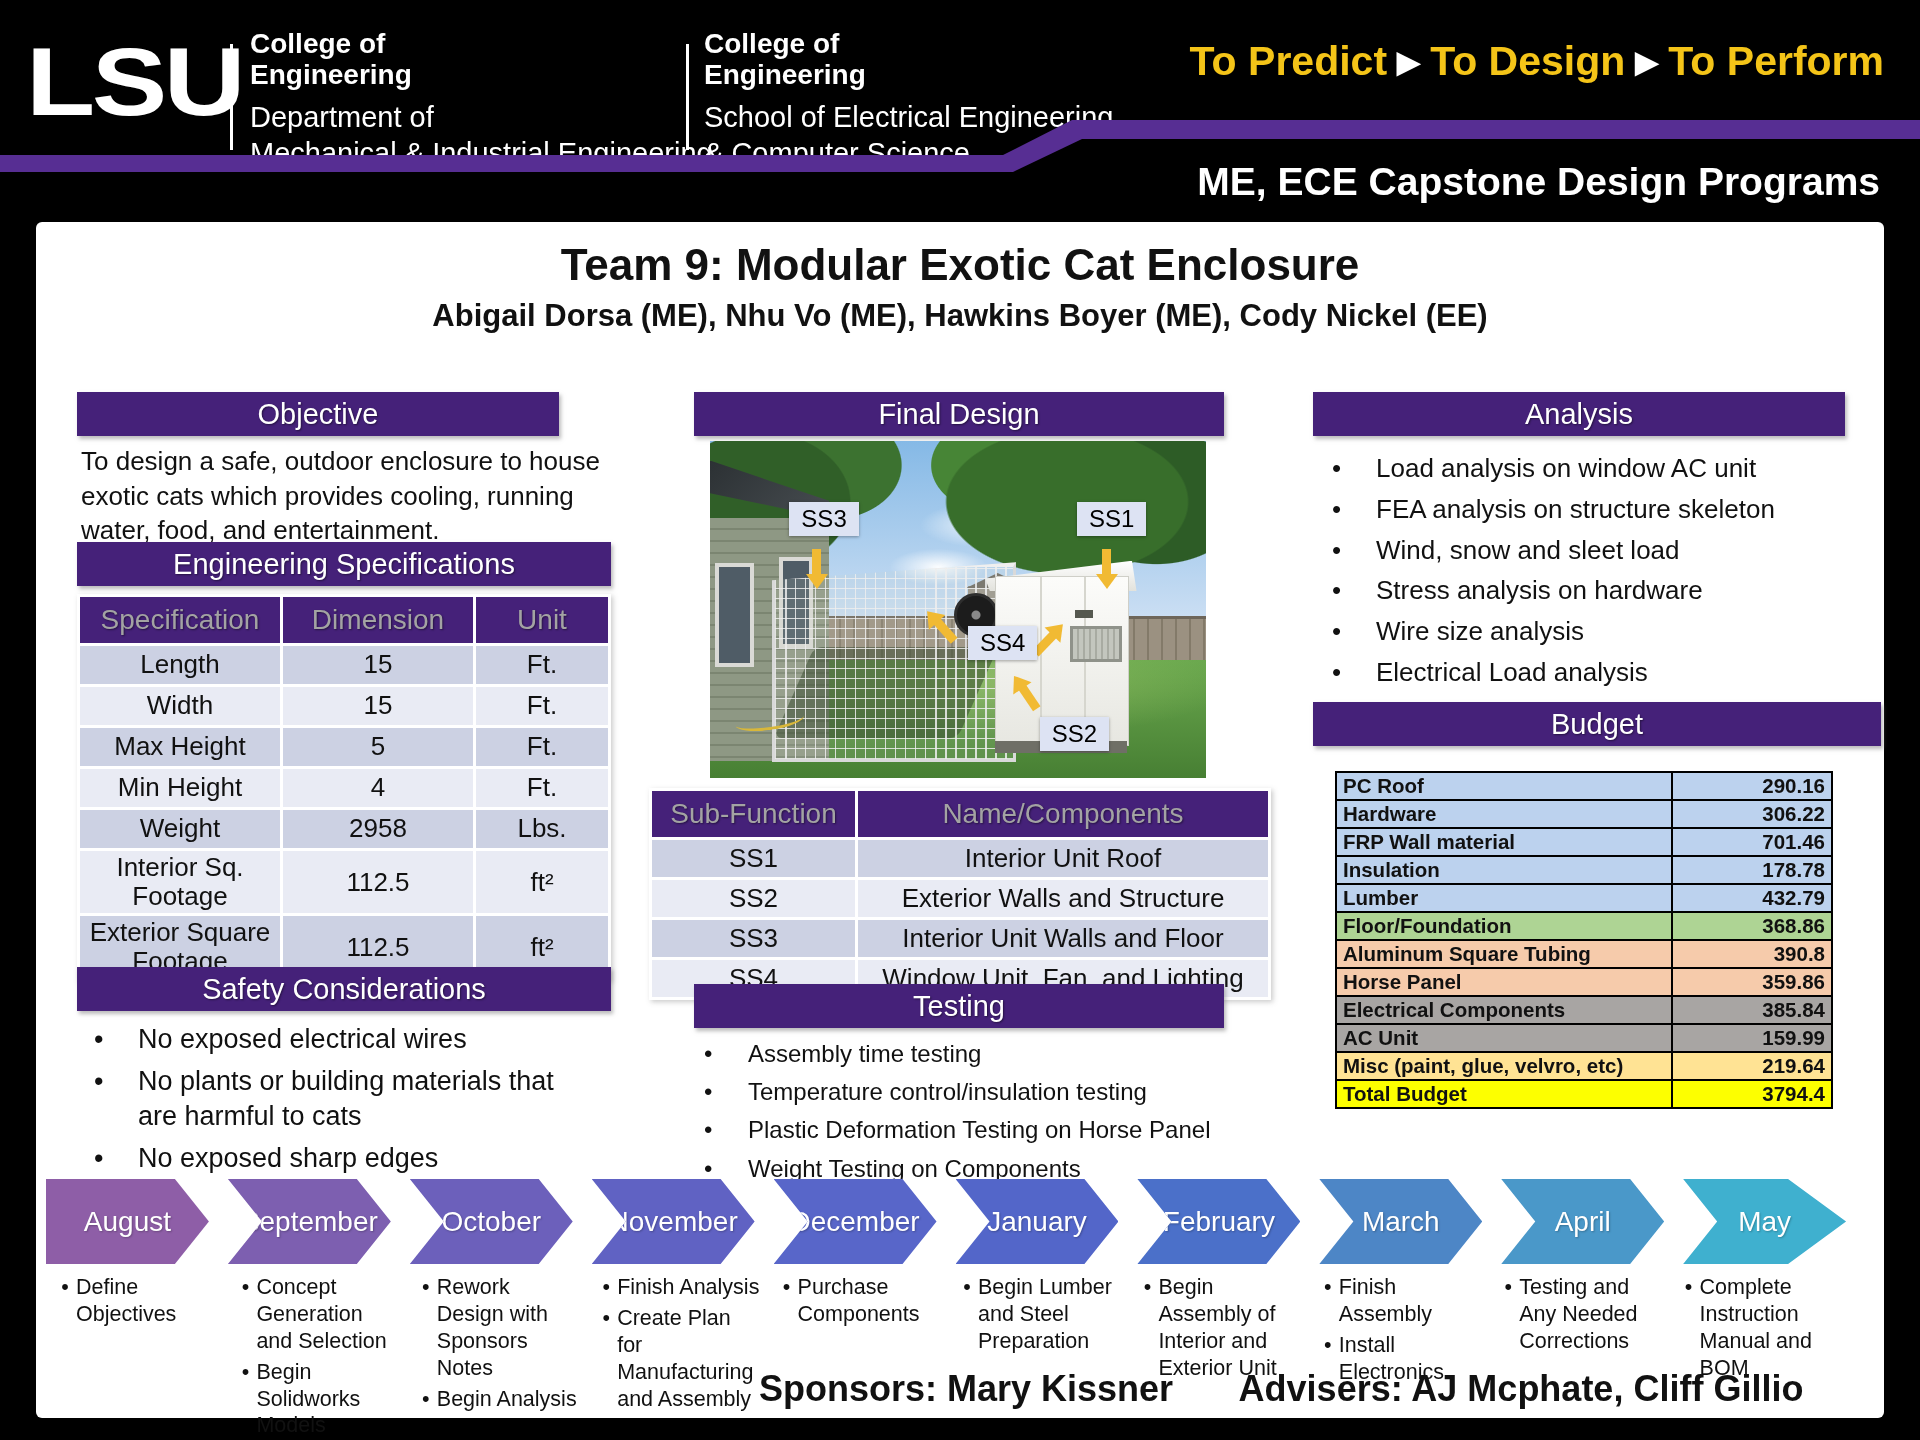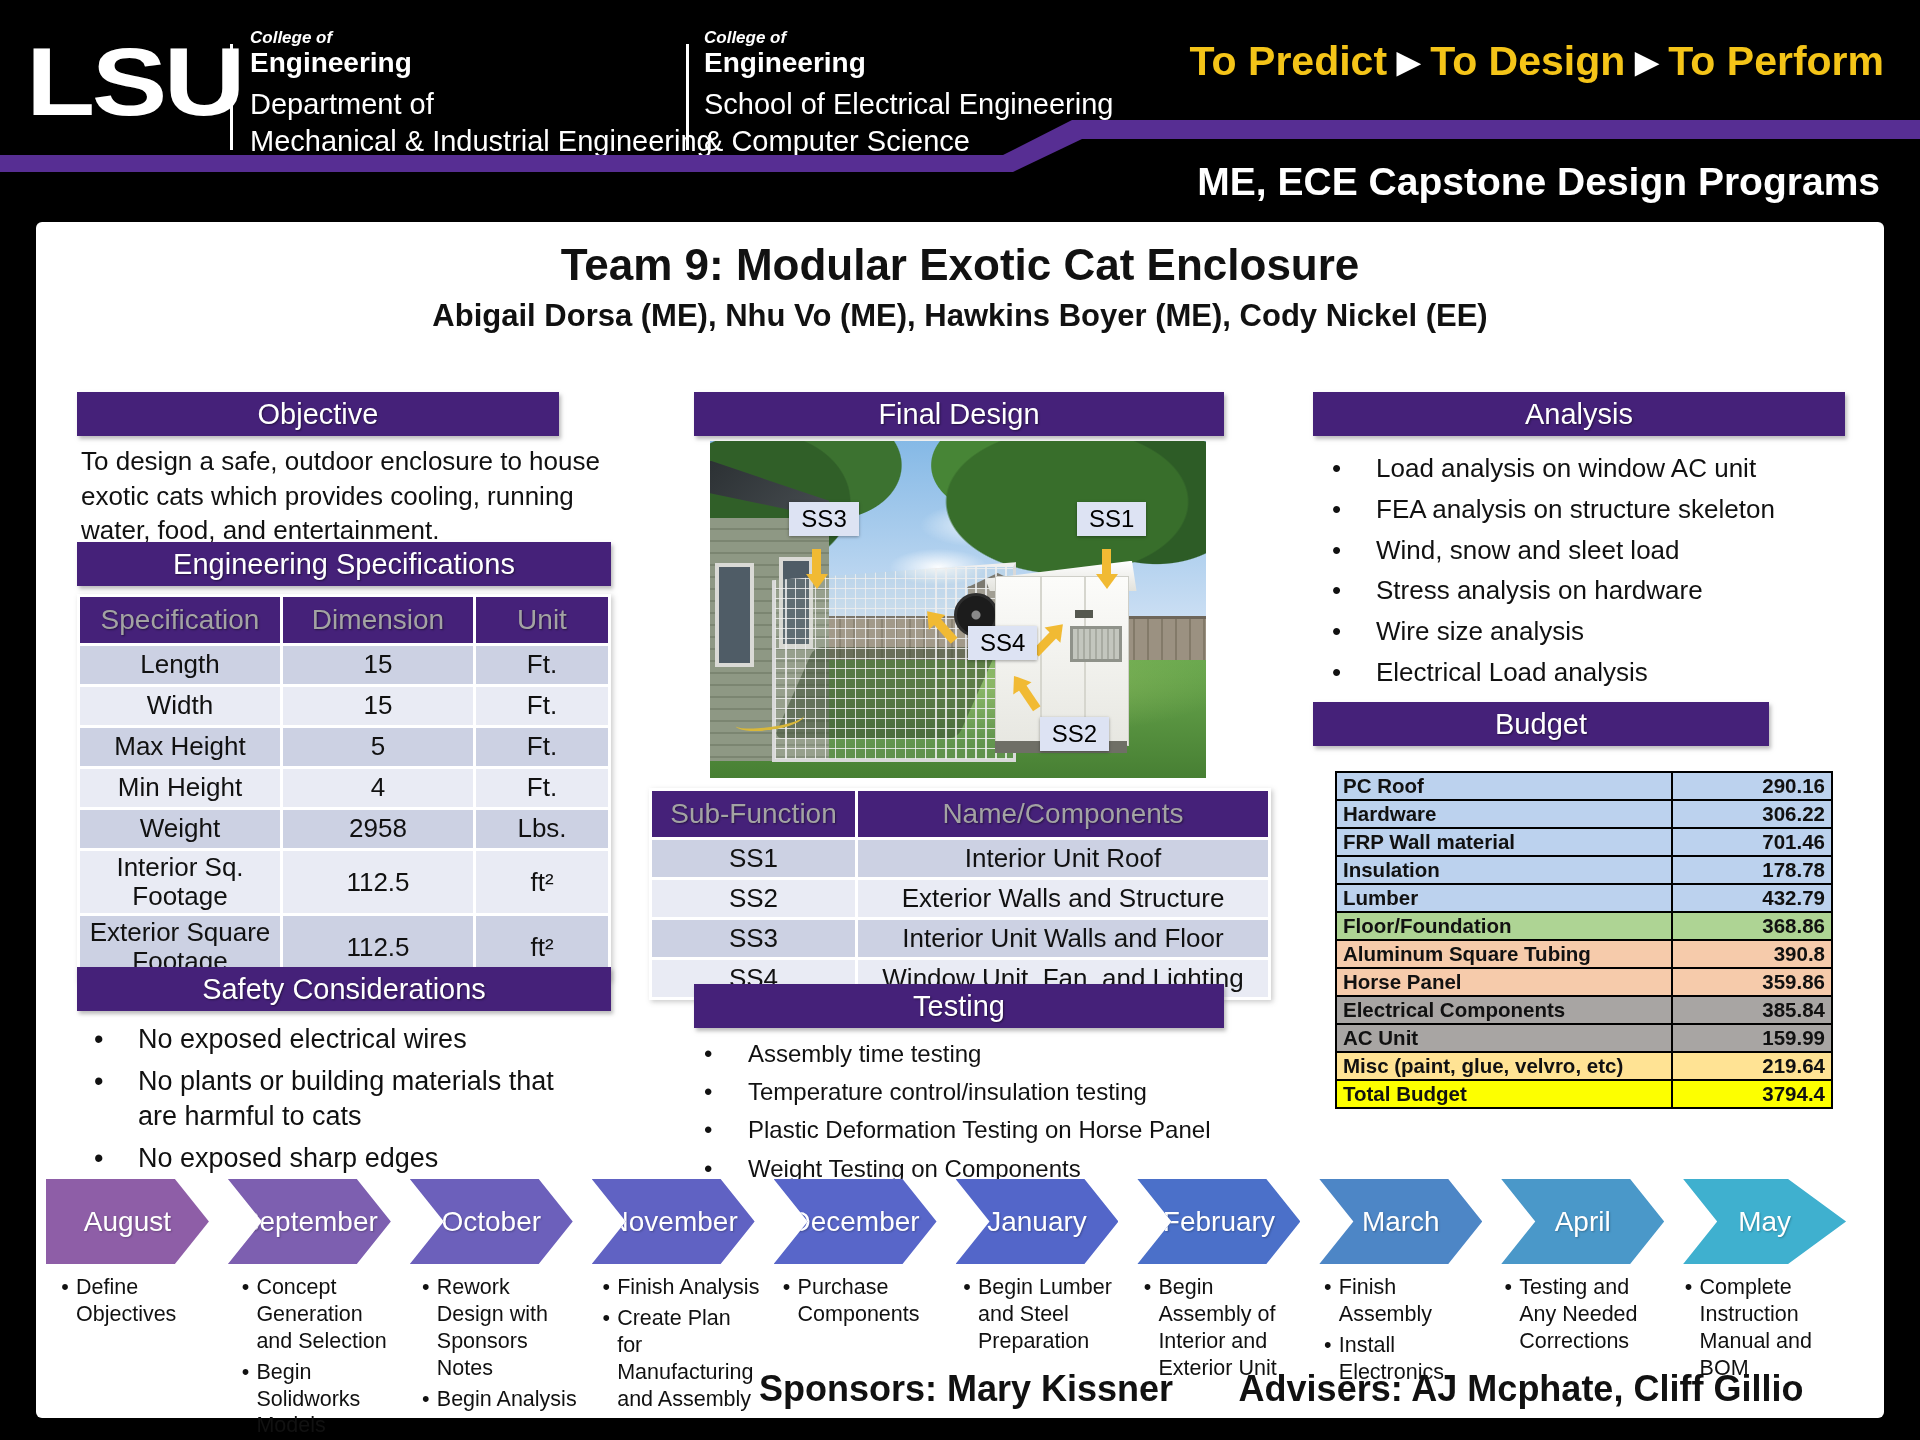--- a/index.html
+++ b/index.html
@@ -8,42 +8,42 @@
     font-family:"Liberation Sans",sans-serif;overflow:hidden;color:#111;
   }
   
   .header{position:absolute;left:0;top:0;width:1920px;height:222px;background:#000;}
   .lsu{position:absolute;left:26px;top:34px;font-size:96px;font-weight:900;color:#fff;
        letter-spacing:-3px;transform:scaleX(1.18);transform-origin:left;line-height:1;}
   .vsep{position:absolute;top:44px;width:3px;height:106px;background:#fff;}
   #vsep1{left:230px;} #vsep2{left:686px;}
   .hblock{position:absolute;top:28px;color:#fff;line-height:1.12;}
   #hblock1{left:250px;} #hblock2{left:704px;}
-  .hcollege{font-size:17px;font-weight:700;font-style:italic;}
+  .hcollege{font-size:28px;font-weight:700;}
   .heng{font-size:28px;font-weight:700;margin-bottom:8px;}
   .hdept{font-size:29px;font-weight:400;line-height:1.25;}
   .motto{position:absolute;right:36px;top:38px;font-size:41px;font-weight:800;color:#f4c418;white-space:nowrap;}
   .motto .tri{color:#fff;font-size:30px;padding:0 10px;vertical-align:3px;}
   .stripe{position:absolute;left:0;top:0;}
   .program{position:absolute;right:40px;top:160px;font-size:39px;font-weight:800;color:#fff;}
   
   .panel{position:absolute;left:36px;top:222px;width:1848px;height:1196px;background:#fff;border-radius:6px;}
   .title{position:absolute;left:0;top:18px;width:100%;text-align:center;font-size:44px;font-weight:800;}
   .authors{position:absolute;left:0;top:76px;width:100%;text-align:center;font-size:31px;font-weight:700;}
   .bar{position:absolute;height:44px;background:#452179;color:#fff;font-size:29px;
        display:flex;align-items:center;justify-content:center;
        box-shadow:2px 3px 4px rgba(130,130,130,.55);text-shadow:1px 1px 2px rgba(0,0,0,.45);}
   #bar-objective{left:41px;top:170px;width:482px;}
   #objective-text{position:absolute;left:45px;top:222px;width:534px;font-size:26px;line-height:1.33;}
   #bar-specs{left:41px;top:320px;width:534px;}
   #bar-safety{left:41px;top:745px;width:534px;}
   #bar-final{left:658px;top:170px;width:530px;}
   #bar-testing{left:658px;top:762px;width:530px;}
   #bar-analysis{left:1277px;top:170px;width:532px;}
-  #bar-budget{left:1277px;top:480px;width:456px;}
+  #bar-budget{left:1277px;top:480px;width:568px;}
   
   .blist{position:absolute;}
   #safety-list{left:52px;top:800px;width:512px;font-size:27px;}
   #testing-list{left:662px;top:816px;width:556px;font-size:24px;}
   #analysis-list{left:1290px;top:230px;width:528px;font-size:26px;}
   .bli{display:flex;margin-bottom:7px;line-height:1.3;}
   .bdot{flex:none;width:44px;text-align:left;padding-left:6px;}
   
   table.ptab{border-collapse:separate;border-spacing:3px;position:absolute;table-layout:fixed;
              box-shadow:2px 2px 5px rgba(140,140,140,.45);}

